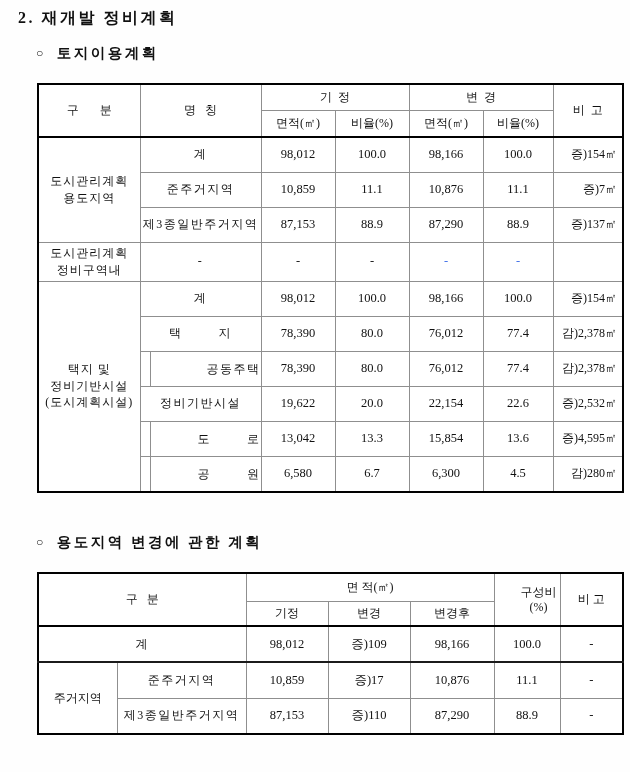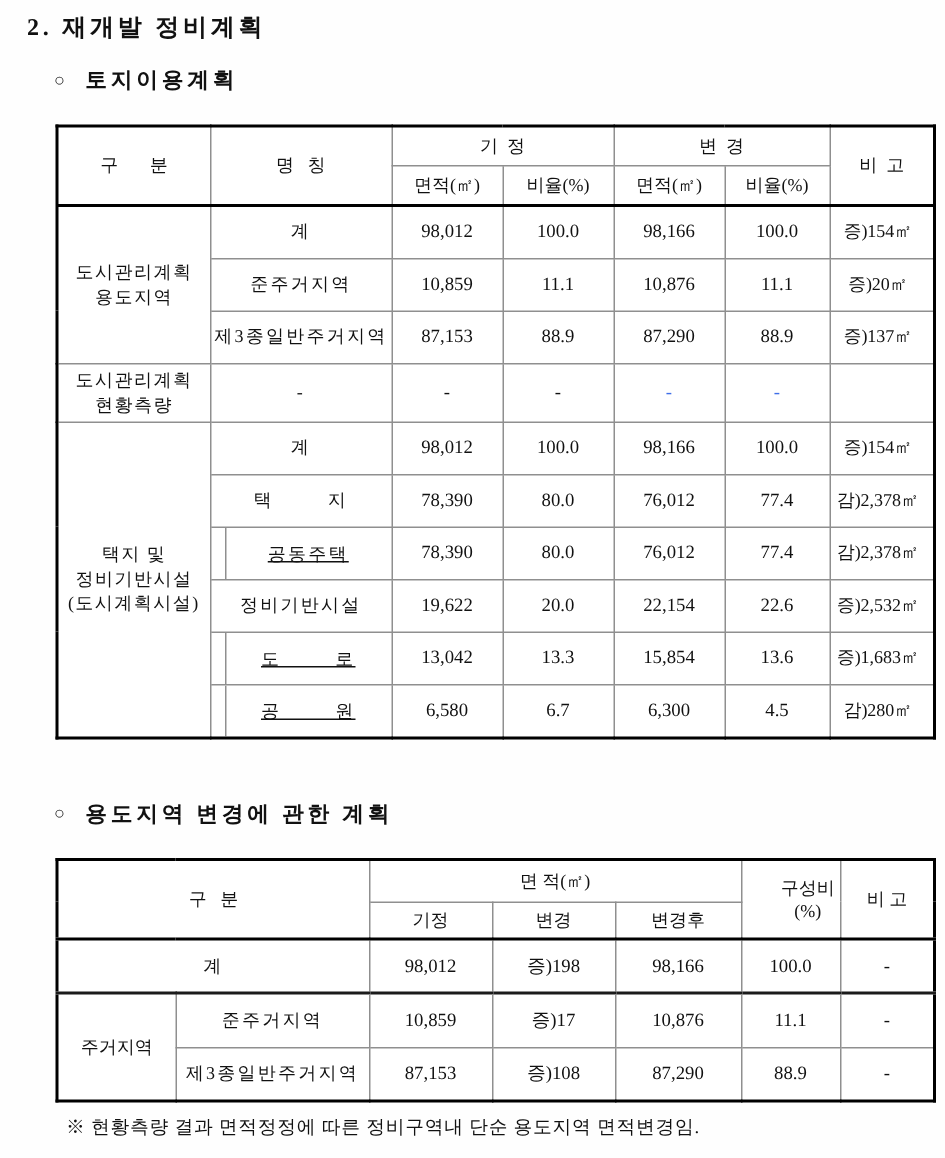--- a/index.html
+++ b/index.html
@@ -35,25 +35,25 @@
   .t1 thead tr:nth-child(2) { height:27px; }
   .t1 tbody tr { height:35px; }
   .t1 tbody tr.tall { height:39px; }
   .t2 thead tr:nth-child(1) { height:28px; }
   .t2 thead tr:nth-child(2) { height:25px; }
   .t2 tbody tr { height:36px; }
 
   .grp div { line-height:1.4; letter-spacing:1px; }
   td.name { letter-spacing:1.5px; }
   td.num { font-size:12.5px;text-align:center; }
-  td.rem { text-align:center; padding-right:5px; }
+  td.rem { text-align:right; padding-right:5px; }
   td.subcell { padding:0; }
   .subbox {
     display:block; margin-left:9px; height:34px; line-height:34px;
-    border-left:1px solid #8f8f8f; text-align:center; letter-spacing:1.5px;text-decoration:underline;
+    border-left:1px solid #8f8f8f; text-align:right; letter-spacing:1.5px;
   }
   .t2 .total-row td { border-bottom:2px solid #1b1b1b; }
   .hdr2 div { line-height:1.25;margin-left:23px; }
   .footnote {
     position:absolute; left:44px; top:743px; font-size:12.5px; letter-spacing:0.5px;
   }
 </style>
 </head>
 <body>
 
@@ -103,34 +103,34 @@
         <td class="num">98,166</td>
         <td class="num">100.0</td>
         <td class="rem">증)154㎡</td>
       </tr>
       <tr>
         <td class="name">준주거지역</td>
         <td class="num">10,859</td>
         <td class="num">11.1</td>
         <td class="num">10,876</td>
         <td class="num">11.1</td>
-        <td class="rem">증)20㎡</td>
+        <td class="rem">증)7㎡</td>
       </tr>
       <tr>
         <td class="name">제3종일반주거지역</td>
         <td class="num">87,153</td>
         <td class="num">88.9</td>
         <td class="num">87,290</td>
         <td class="num">88.9</td>
         <td class="rem">증)137㎡</td>
       </tr>
       <tr class="tall">
         <td class="grp">
           <div>도시관리계획</div>
-          <div>현황측량</div>
+          <div>정비구역내</div>
         </td>
         <td class="name">-</td>
         <td class="num">-</td>
         <td class="num">-</td>
         <td class="num" style="color: rgb(62, 110, 232);">-</td>
         <td class="num" style="color: rgb(62, 110, 232);">-</td>
         <td class="rem"></td>
       </tr>
       <tr>
         <td rowspan="6" class="grp">
@@ -172,21 +172,21 @@
         <td class="rem">증)2,532㎡</td>
       </tr>
       <tr>
         <td class="subcell">
           <span class="subbox">도&nbsp;&nbsp;&nbsp;&nbsp;&nbsp;&nbsp;&nbsp;&nbsp;로</span>
         </td>
         <td class="num">13,042</td>
         <td class="num">13.3</td>
         <td class="num">15,854</td>
         <td class="num">13.6</td>
-        <td class="rem">증)1,683㎡</td>
+        <td class="rem">증)4,595㎡</td>
       </tr>
       <tr>
         <td class="subcell">
           <span class="subbox">공&nbsp;&nbsp;&nbsp;&nbsp;&nbsp;&nbsp;&nbsp;&nbsp;원</span>
         </td>
         <td class="num">6,580</td>
         <td class="num">6.7</td>
         <td class="num">6,300</td>
         <td class="num">4.5</td>
         <td class="rem">감)280㎡</td>
@@ -222,40 +222,39 @@
       <tr>
         <th>기정</th>
         <th>변경</th>
         <th>변경후</th>
       </tr>
     </thead>
     <tbody>
       <tr class="total-row">
         <td colspan="2" class="name">계</td>
         <td class="num">98,012</td>
-        <td class="num">증)198</td>
+        <td class="num">증)109</td>
         <td class="num">98,166</td>
         <td class="num">100.0</td>
         <td class="num">-</td>
       </tr>
       <tr>
         <td rowspan="2" class="grp">주거지역</td>
         <td class="name">준주거지역</td>
         <td class="num">10,859</td>
         <td class="num">증)17</td>
         <td class="num">10,876</td>
         <td class="num">11.1</td>
         <td class="num">-</td>
       </tr>
       <tr>
         <td class="name">제3종일반주거지역</td>
         <td class="num">87,153</td>
-        <td class="num">증)108</td>
+        <td class="num">증)110</td>
         <td class="num">87,290</td>
         <td class="num">88.9</td>
         <td class="num">-</td>
       </tr>
     </tbody>
   </table>
 
-  <div class="footnote">※ 현황측량 결과 면적정정에 따른 정비구역내 단순 용도지역 면적변경임.</div>
 
 </div>
 
 </body></html>

